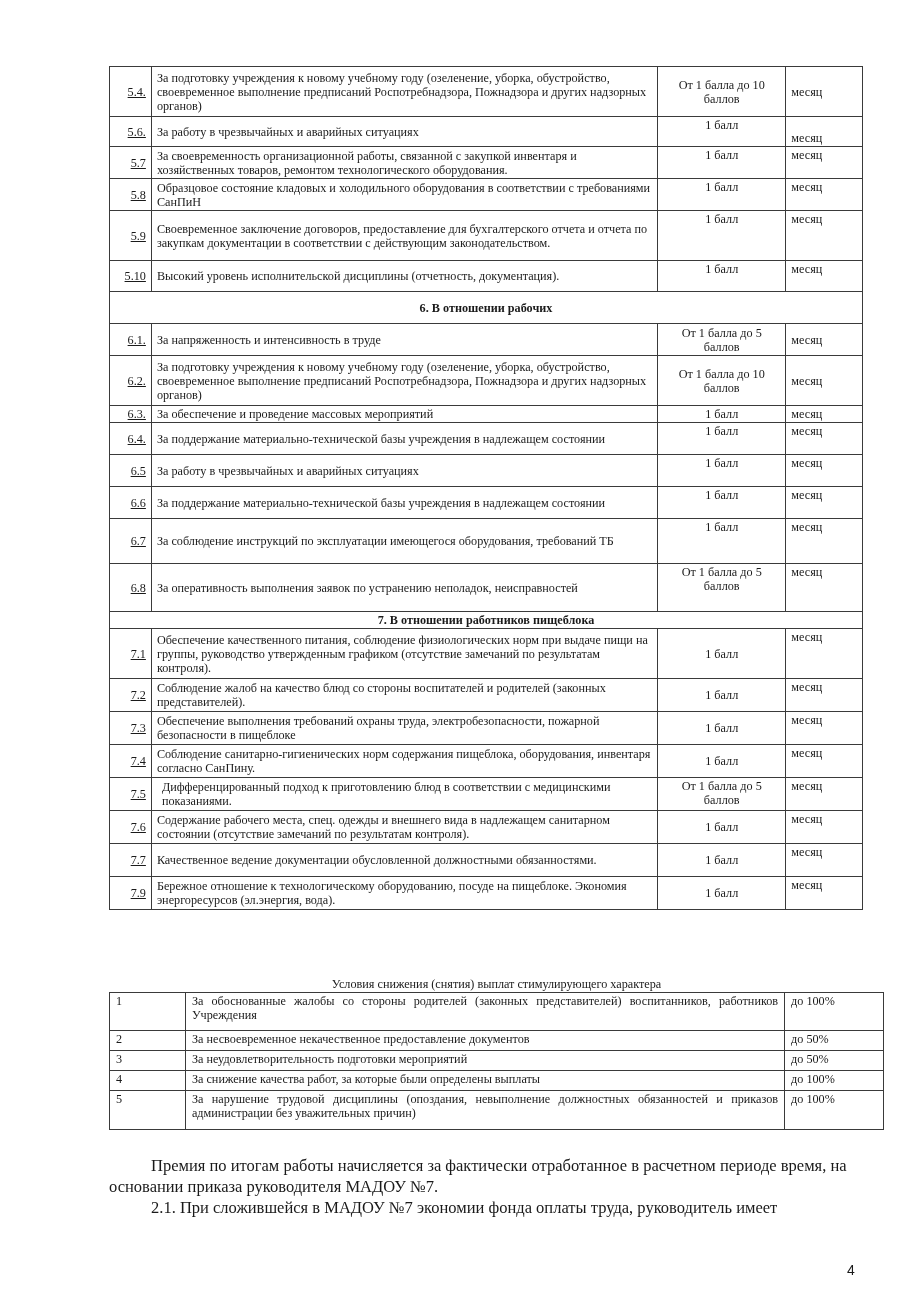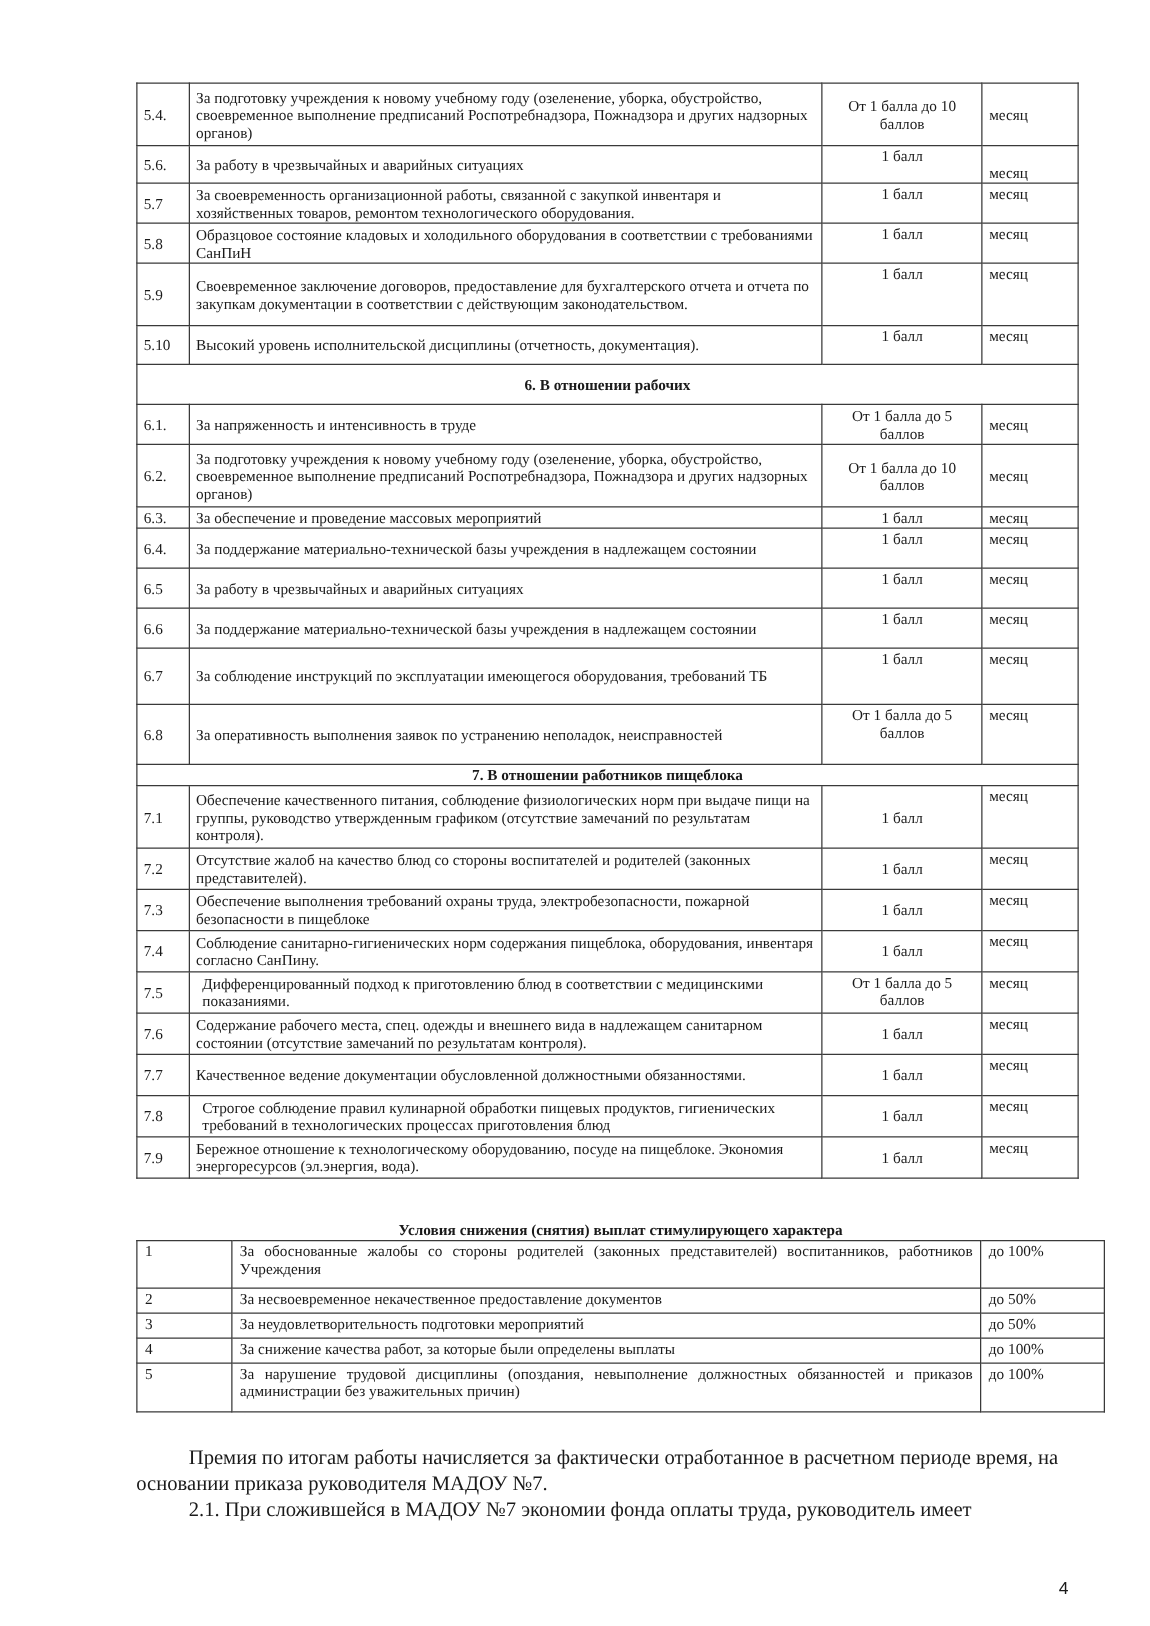--- a/index.html
+++ b/index.html
@@ -1,27 +1,27 @@
 <!DOCTYPE html>
 <html><head>
 <meta charset="utf-8">
 <style>
   html, body { margin:0; padding:0; background:#ffffff; }
   body { width:920px; height:1301px; position:relative; overflow:hidden;
          font-family:"Liberation Serif", serif; color:#1a1a1a; }
   .t1 { position:absolute; left:109px; top:66px; width:754px; border-collapse:collapse; font-size:12.2px; line-height:14px; }
   .t1 td { border:1px solid #3a3a3a; padding:1px 5px; vertical-align:middle; }
-  .t1 td.num { width:31px; text-align:left; }
+  .t1 td.num { width:31px; text-align:right;text-decoration:underline; }
   .t1 td.desc { width:494px; }
   .t1 td.pts { width:118px; text-align:center; vertical-align:top;margin-top:35px; }
   .t1 td.per { width:66px; text-align:left; }
   .t1 td.per.top { vertical-align:top; }
   .t1 td.pts.mid { vertical-align:middle; }
   .t1 td.section { text-align:center; font-weight:bold; }
-  .caption { position:absolute; left:109px; width:775px; top:977px; text-align:center; font-weight:bold; font-size:12.2px; }
+  .caption { position:absolute; left:109px; width:775px; top:977px; text-align:center; font-weight:normal; font-size:12.2px; }
   .t2 { position:absolute; left:109px; top:992px; width:775px; border-collapse:collapse; font-size:12.2px; line-height:14px; }
   .t2 td { border:1px solid #3a3a3a; padding:1px 6px 3px 6px; vertical-align:top; }
   .t2 td.n { width:63px; }
   .t2 td.d { width:587px; text-align:justify; }
   .t2 td.p { width:86px; }
   .para { position:absolute; left:109px; width:748px; font-size:16.5px; line-height:21px; }
   .indent { text-indent:42px; }
   .pagenum { position:absolute; left:847px; top:1262px; font-family:"Liberation Sans", sans-serif; font-size:14px; }
 </style>
 </head>
@@ -123,21 +123,21 @@
       <td class="section" colspan="4">7. В отношении работников пищеблока</td>
     </tr>
     <tr style="height:50px">
       <td class="num">7.1</td>
       <td class="desc">Обеспечение качественного питания, соблюдение физиологических норм при выдаче пищи на группы, руководство утвержденным графиком (отсутствие замечаний по результатам контроля).</td>
       <td class="pts mid">1 балл</td>
       <td class="per top">месяц</td>
     </tr>
     <tr style="height:33px">
       <td class="num">7.2</td>
-      <td class="desc">Отсутствие жалоб на качество блюд со стороны воспитателей и родителей (законных представителей).</td>
+      <td class="desc">Соблюдение жалоб на качество блюд со стороны воспитателей и родителей (законных представителей).</td>
       <td class="pts mid">1 балл</td>
       <td class="per top">месяц</td>
     </tr>
     <tr style="height:33px">
       <td class="num">7.3</td>
       <td class="desc">Обеспечение выполнения требований охраны труда, электробезопасности, пожарной безопасности в пищеблоке</td>
       <td class="pts mid">1 балл</td>
       <td class="per top">месяц</td>
     </tr>
     <tr style="height:33px">
@@ -154,26 +154,20 @@
     </tr>
     <tr style="height:33px">
       <td class="num">7.6</td>
       <td class="desc">Содержание рабочего места, спец. одежды и внешнего вида в надлежащем санитарном состоянии (отсутствие замечаний по результатам контроля).</td>
       <td class="pts mid">1 балл</td>
       <td class="per top">месяц</td>
     </tr>
     <tr style="height:33px">
       <td class="num">7.7</td>
       <td class="desc">Качественное ведение документации обусловленной должностными обязанностями.</td>
-      <td class="pts mid">1 балл</td>
-      <td class="per top">месяц</td>
-    </tr>
-    <tr style="height:33px">
-      <td class="num">7.8</td>
-      <td class="desc" style="padding-left:10px">Строгое соблюдение правил кулинарной обработки пищевых продуктов, гигиенических требований в технологических процессах приготовления блюд</td>
       <td class="pts mid">1 балл</td>
       <td class="per top">месяц</td>
     </tr>
     <tr style="height:33px">
       <td class="num">7.9</td>
       <td class="desc">Бережное отношение к технологическому оборудованию, посуде на пищеблоке. Экономия энергоресурсов (эл.энергия, вода).</td>
       <td class="pts mid">1 балл</td>
       <td class="per top">месяц</td>
     </tr>
   </tbody>

